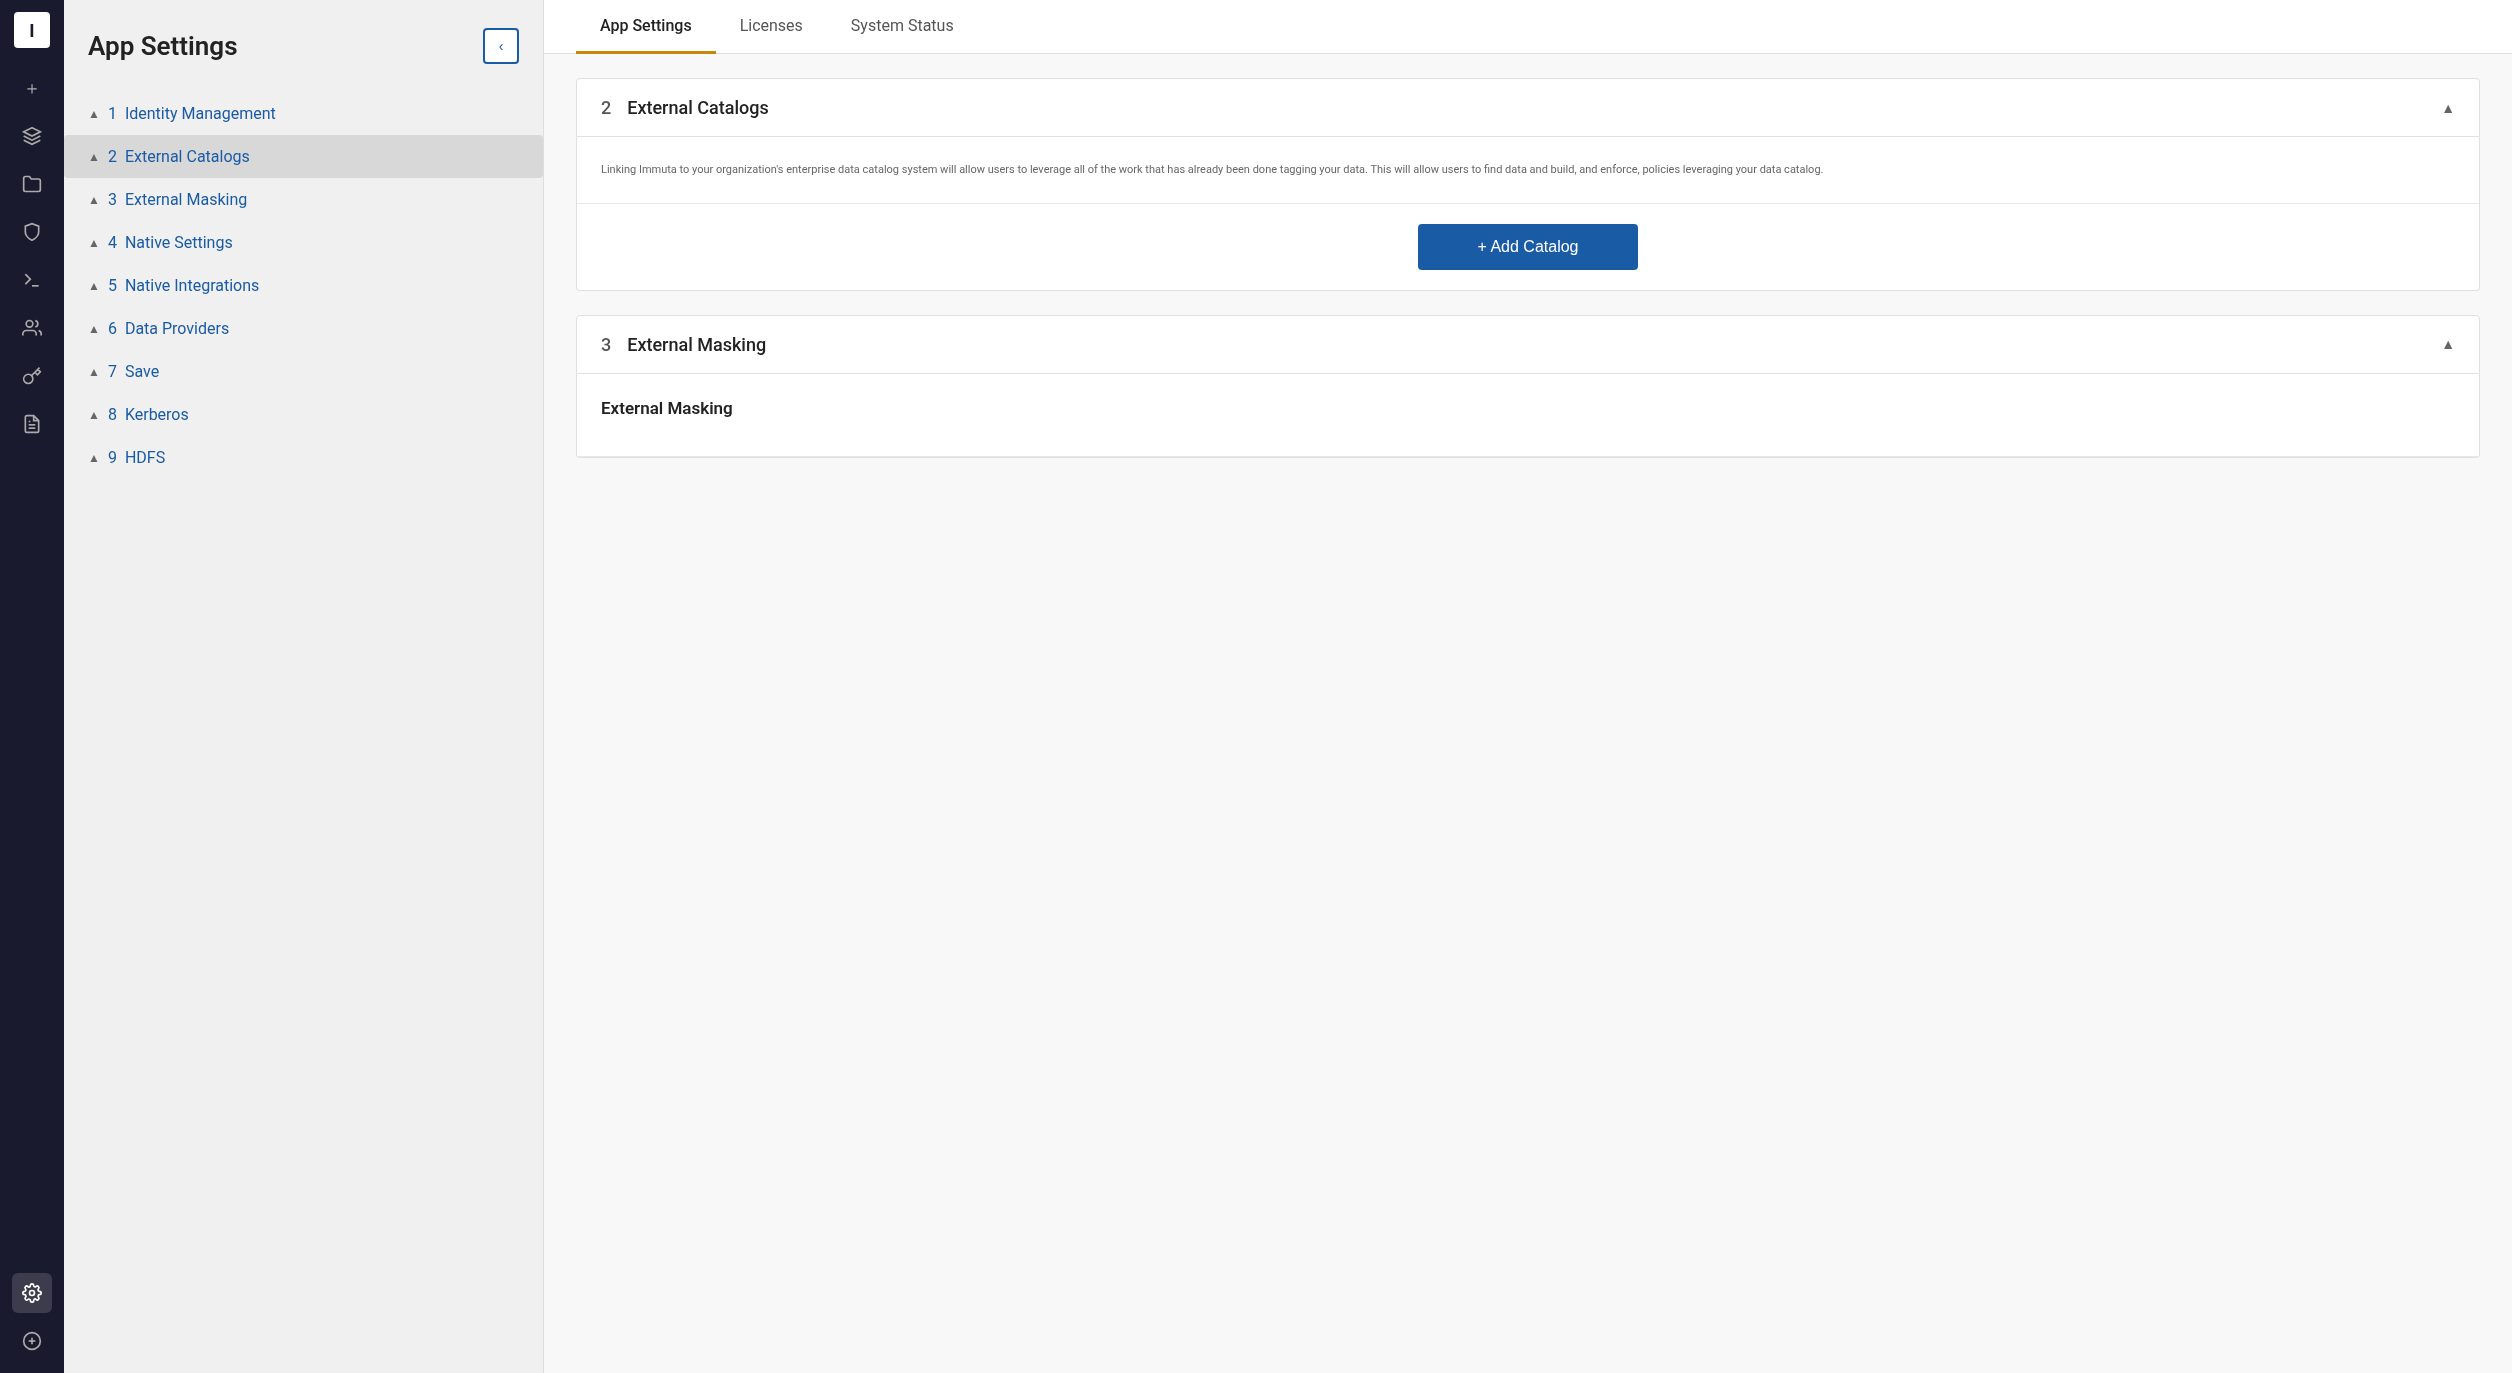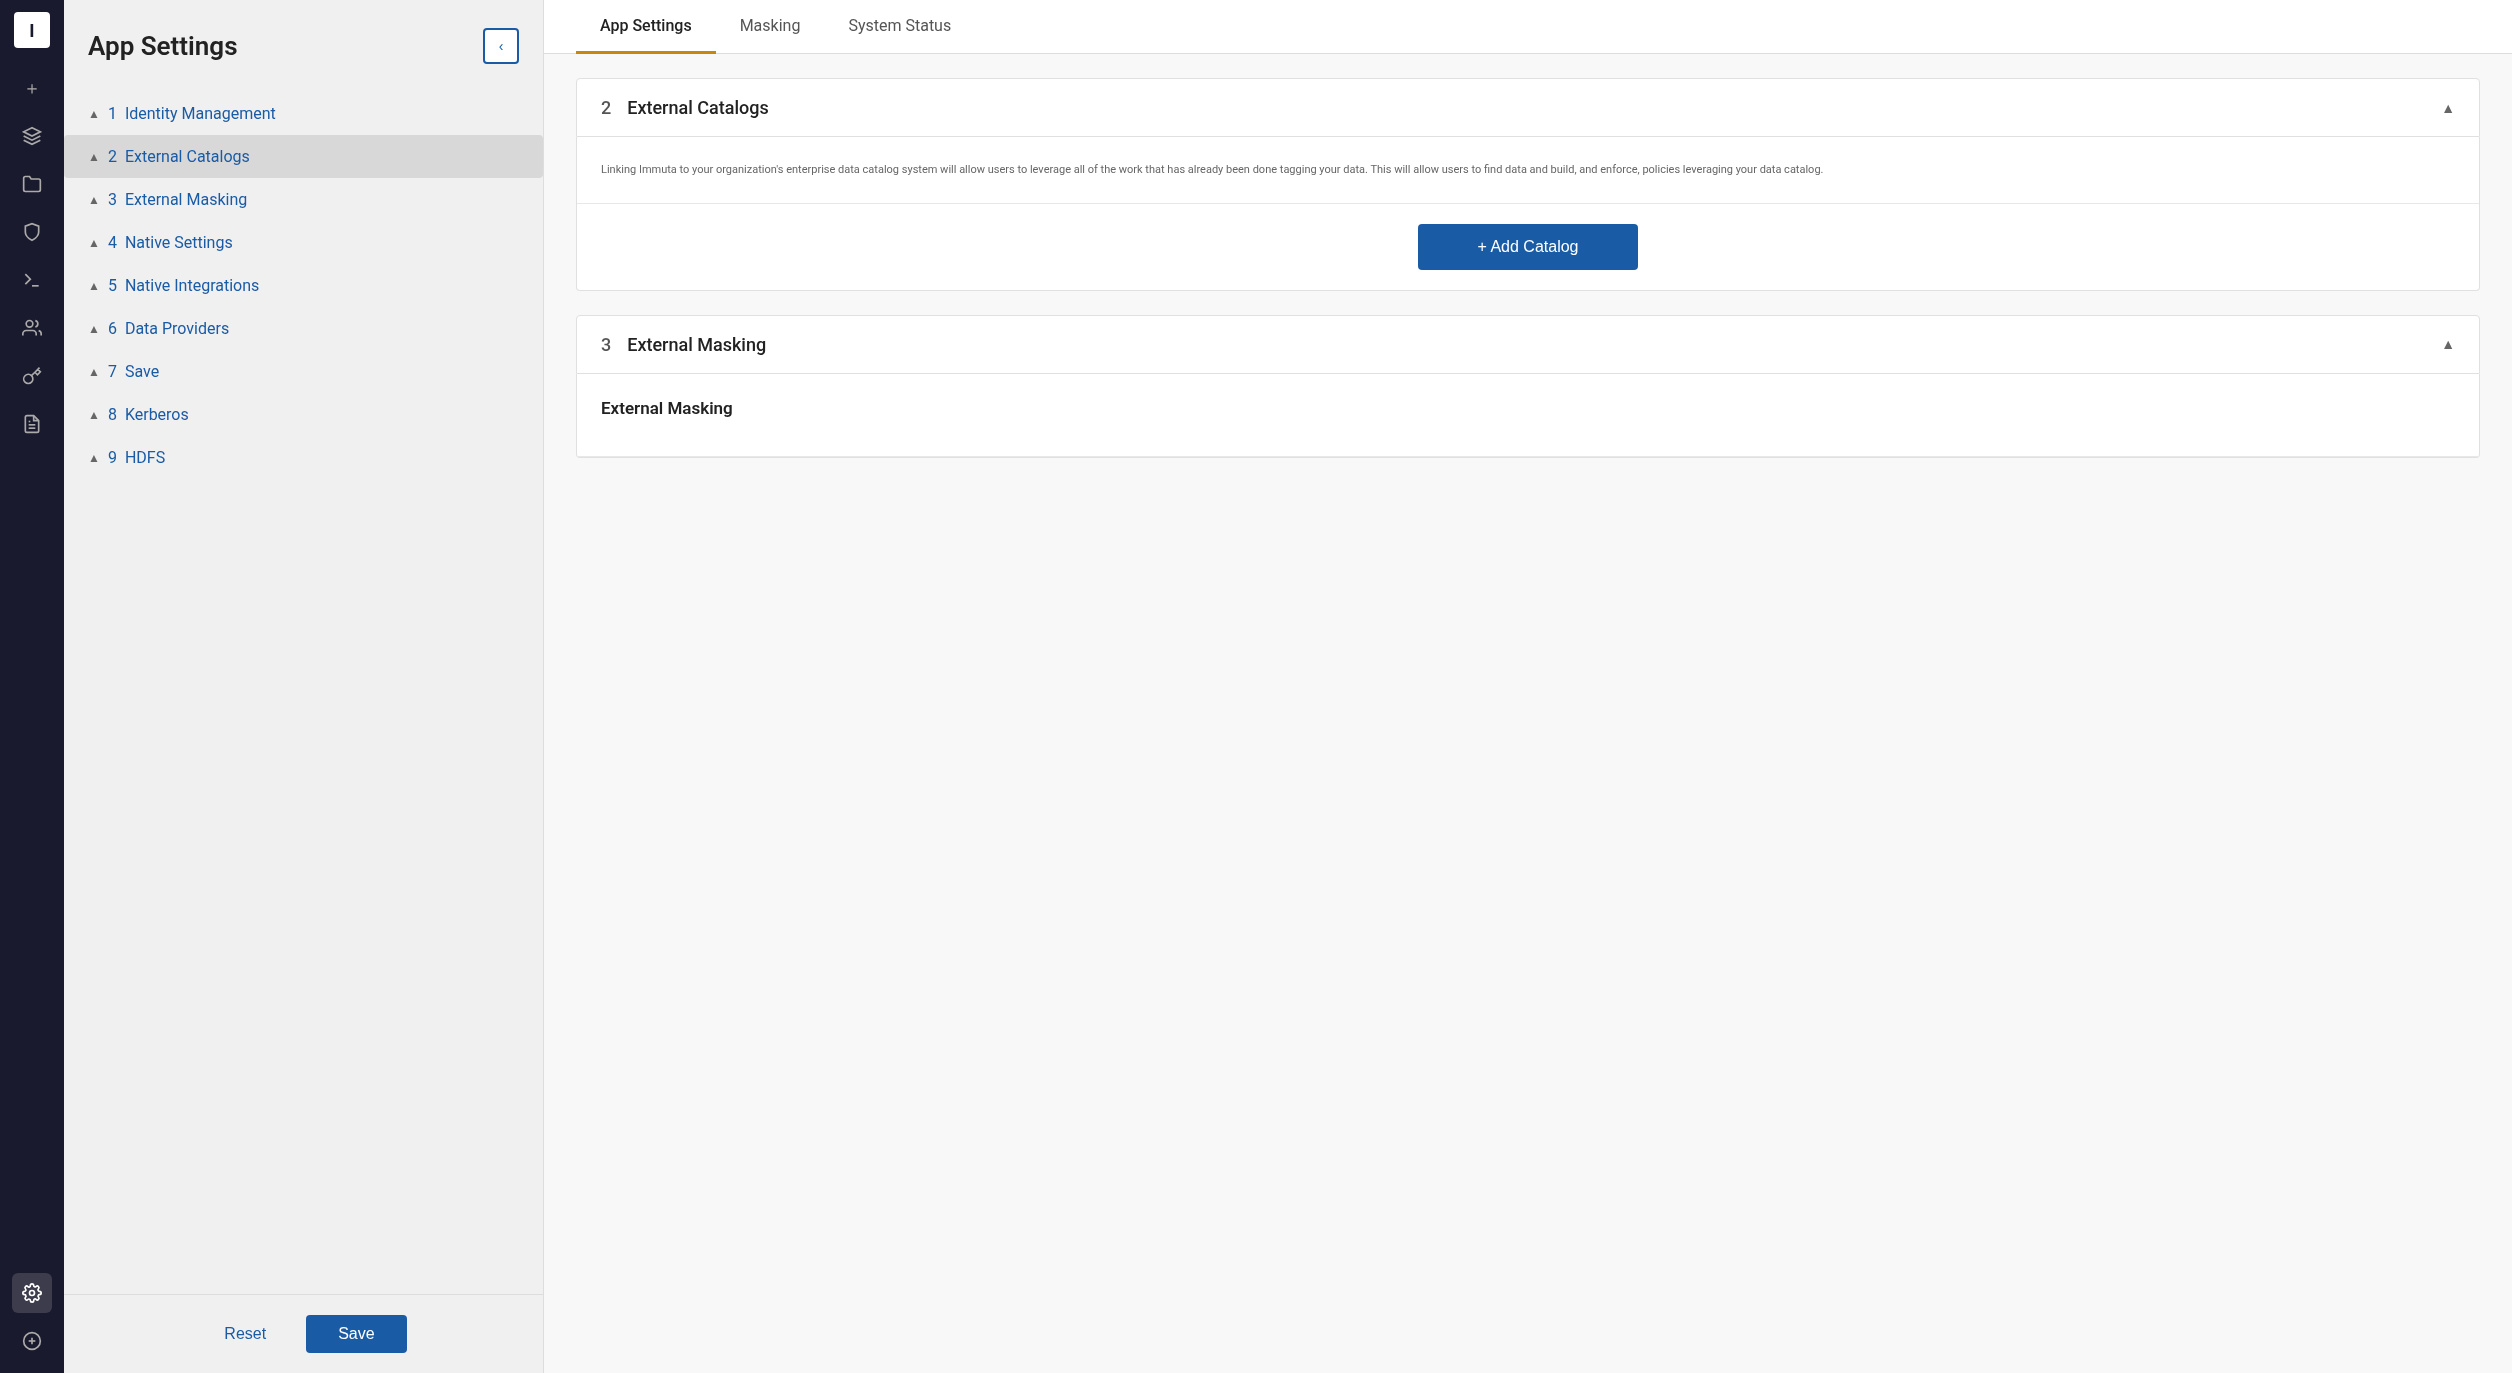--- a/index.html
+++ b/index.html
@@ -327,30 +327,26 @@
       <span class="chevron">▲</span>
       <span class="num">8</span>
       <span>Kerberos</span>
     </div>
     <div class="sidebar-item">
       <span class="chevron">▲</span>
       <span class="num">9</span>
       <span>HDFS</span>
     </div>
   </nav>
-  <div class="sidebar-footer">
-    <button class="btn-reset">Reset</button>
-    <button class="btn-save">Save</button>
-  </div>
 </aside>
 
 <main class="main">
   <div class="tab-bar">
     <div class="tab active">App Settings</div>
-    <div class="tab">Masking</div>
+    <div class="tab">Licenses</div>
     <div class="tab">System Status</div>
   </div>
 
   <div class="content-area">
 
     <div class="section">
       <div class="section-header">
         <div class="section-header-left">
           <span class="section-num">2</span>
           <span>External Catalogs</span>

